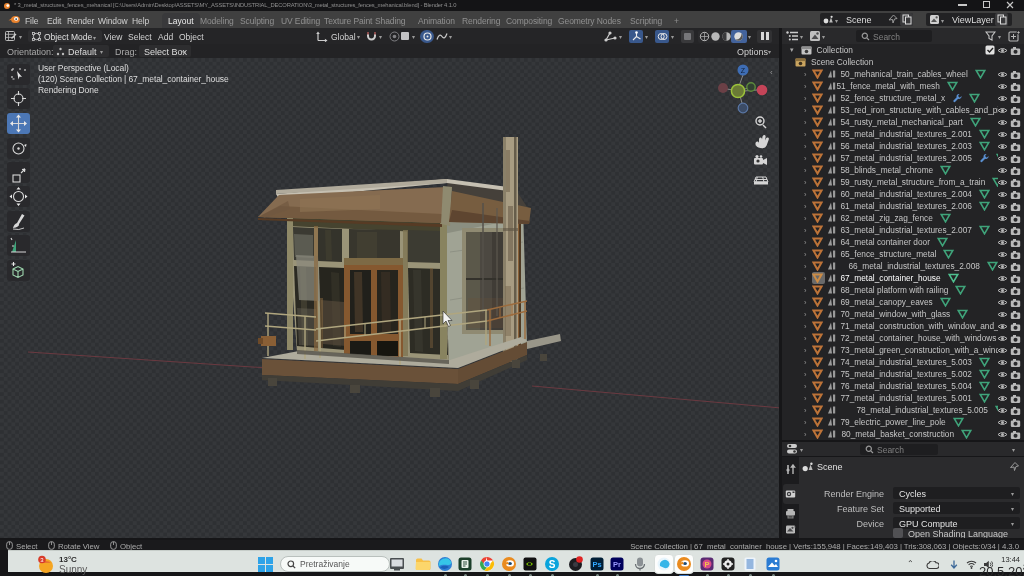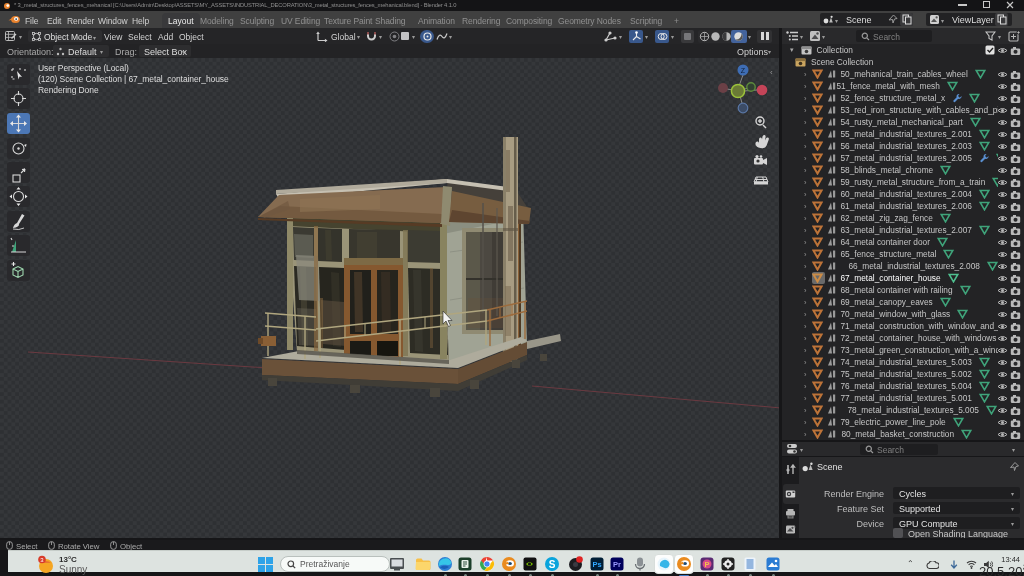--- a/index.html
+++ b/index.html
@@ -890,21 +890,21 @@
 <div class="orow">
       <div class="oflow">
         <span style="margin-left:22px;font-size:7.5px;color:#999">›</span>
         <svg class="ic" style="width:11px;height:10px;margin-left:5px" viewBox="0 0 11 10">
           <path d="M1.4 1.4 H9.6 L5.5 8.6 Z" fill="none" stroke="#bd7338" stroke-width="2"></path>
         </svg>
         <svg class="ic" style="width:10px;height:10px;margin-left:4px" viewBox="0 0 10 10">
           <path d="M1 8.5 L4 1.5 L5 8.5 Z" fill="#9a9a9a"></path>
           <rect x="6" y="1.5" width="2.2" height="7" fill="#9a9a9a"></rect>
         </svg>
-        <span class="nm" style="margin-left:4px;color:#c6c6c6">68_metal container with railing</span>
+        <span class="nm" style="margin-left:4px;color:#c6c6c6">68_metal platform with railing</span>
         <svg class="ic" style="width:11px;height:10px;margin-left:7px" viewBox="0 0 11 10">
           <path d="M1.2 1.5 H9.8 L5.5 8.8 Z" fill="none" stroke="#3fa37a" stroke-width="1.6"></path>
         </svg>
       </div>
       <svg class="abs" style="right:16px;top:2px" width="11" height="9" viewBox="0 0 11 9">
         <path d="M1 4.5 Q5.5 0.5 10 4.5 Q5.5 8.5 1 4.5 Z" fill="none" stroke="#b9b9b9" stroke-width="1"></path>
         <circle cx="5.5" cy="4.5" r="1.5" fill="#b9b9b9"></circle>
       </svg>
       <svg class="abs" style="right:3px;top:1.5px" width="11" height="10" viewBox="0 0 11 10">
         <rect x="0.8" y="2.5" width="9.4" height="6.5" rx="1.2" fill="#b9b9b9"></rect>
@@ -1131,21 +1131,21 @@
 <div class="orow">
       <div class="oflow">
         <span style="margin-left:22px;font-size:7.5px;color:#999">›</span>
         <svg class="ic" style="width:11px;height:10px;margin-left:5px" viewBox="0 0 11 10">
           <path d="M1.4 1.4 H9.6 L5.5 8.6 Z" fill="none" stroke="#bd7338" stroke-width="2"></path>
         </svg>
         <svg class="ic" style="width:10px;height:10px;margin-left:4px" viewBox="0 0 10 10">
           <path d="M1 8.5 L4 1.5 L5 8.5 Z" fill="#9a9a9a"></path>
           <rect x="6" y="1.5" width="2.2" height="7" fill="#9a9a9a"></rect>
         </svg>
-        <span class="nm" style="margin-left:11px;color:#c6c6c6">78_metal_industrial_textures_5.005</span>
+        <span class="nm" style="margin-left:20px;color:#c6c6c6">78_metal_industrial_textures_5.005</span>
         <svg class="ic" style="width:11px;height:10px;margin-left:7px" viewBox="0 0 11 10">
           <path d="M1.2 1.5 H9.8 L5.5 8.8 Z" fill="none" stroke="#3fa37a" stroke-width="1.6"></path>
         </svg>
       </div>
       <svg class="abs" style="right:16px;top:2px" width="11" height="9" viewBox="0 0 11 9">
         <path d="M1 4.5 Q5.5 0.5 10 4.5 Q5.5 8.5 1 4.5 Z" fill="none" stroke="#b9b9b9" stroke-width="1"></path>
         <circle cx="5.5" cy="4.5" r="1.5" fill="#b9b9b9"></circle>
       </svg>
       <svg class="abs" style="right:3px;top:1.5px" width="11" height="10" viewBox="0 0 11 10">
         <rect x="0.8" y="2.5" width="9.4" height="6.5" rx="1.2" fill="#b9b9b9"></rect>
@@ -1280,20 +1280,21 @@
 <svg class="abs" style="left:48px;top:1px" width="7" height="9" viewBox="0 0 7 9">
       <rect x="0.7" y="0.7" width="5.6" height="7.6" rx="2.5" fill="none" stroke="#9a9a9a" stroke-width="1"></rect>
       <line x1="3.5" y1="0.7" x2="3.5" y2="4" stroke="#9a9a9a" stroke-width="0.9"></line>
     </svg>
     <div class="abs st" style="left:58px">Rotate View</div>
 <svg class="abs" style="left:110px;top:1px" width="7" height="9" viewBox="0 0 7 9">
       <rect x="0.7" y="0.7" width="5.6" height="7.6" rx="2.5" fill="none" stroke="#9a9a9a" stroke-width="1"></rect>
       <line x1="3.5" y1="0.7" x2="3.5" y2="4" stroke="#9a9a9a" stroke-width="0.9"></line>
     </svg>
     <div class="abs st" style="left:120px">Object</div>
+<div class="abs st" style="right:5px;white-space:nowrap">Scene Collection | 67_metal_container_house | Verts:155,948 | Faces:149,403 | Tris:308,063 | Objects:0/34 | 4.3.0</div>
 </div>
 <div id="taskbar" class="abs">
 <svg class="abs" style="left:28px;top:4px" width="20" height="19" viewBox="0 0 20 19">
 <circle cx="10" cy="11" r="7" fill="#f5a623"></circle>
       <path d="M5 8 a7 7 0 0 1 10 0 Z" fill="#e8762d"></path>
 <circle cx="6" cy="4.5" r="3.8" fill="#d83b2a"></circle>
       <text x="6" y="7" font-size="6" fill="#fff" text-anchor="middle" font-family="Liberation Sans">3</text>
     </svg>
 <div class="abs" style="left:51px;top:4px;font-size:8px;color:#2a2a2a;font-weight:bold">13°C</div>
 <div class="abs" style="left:51px;top:13px;font-size:10px;color:#5a5a5a">Sunny</div>

